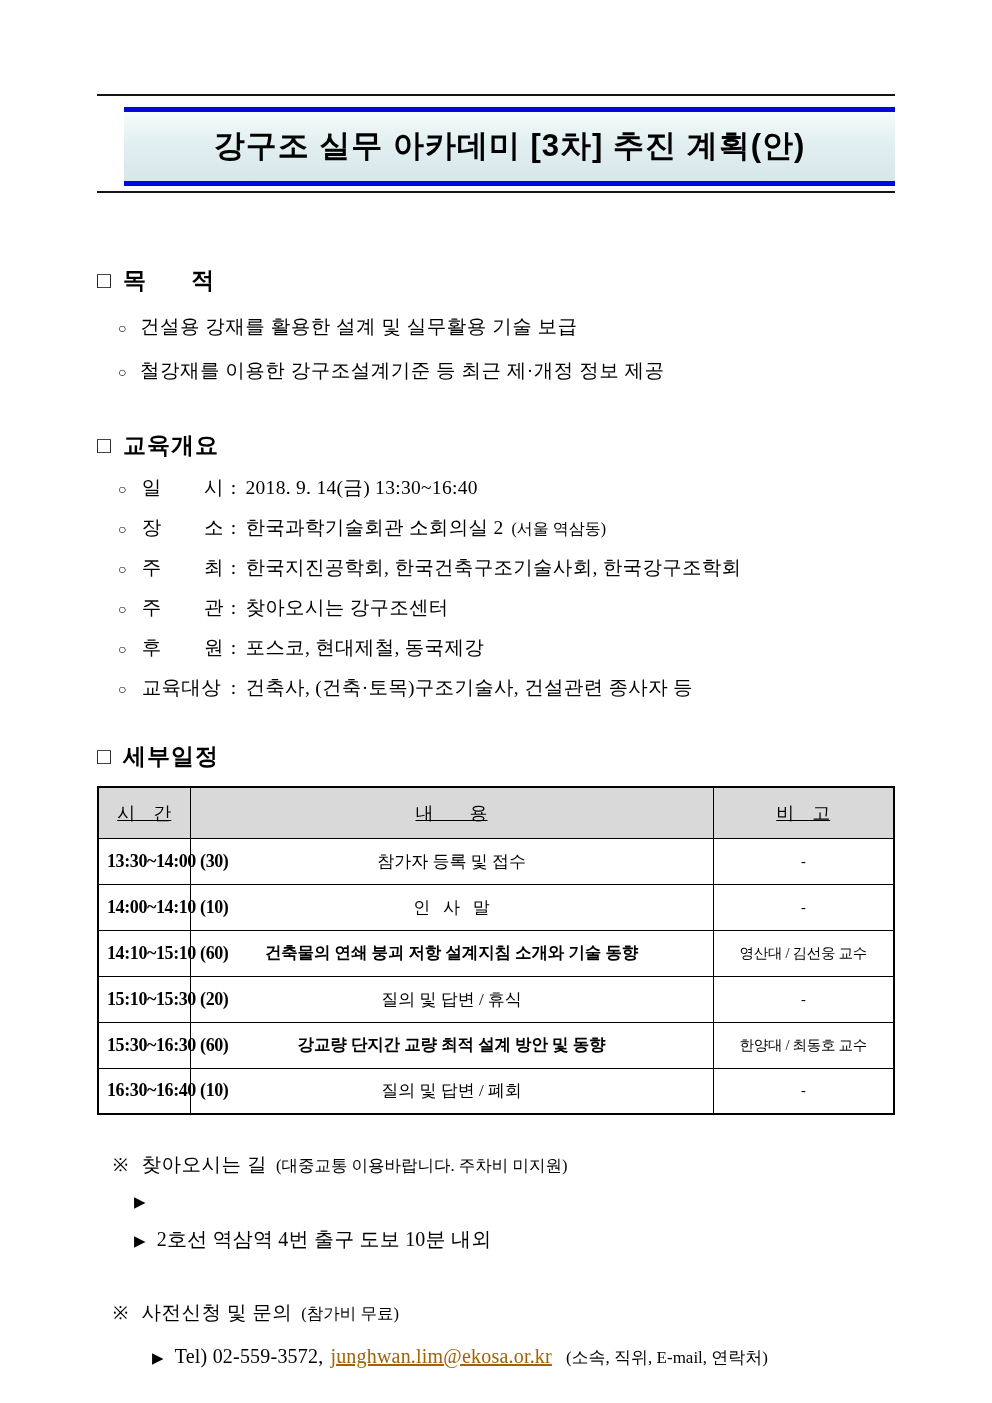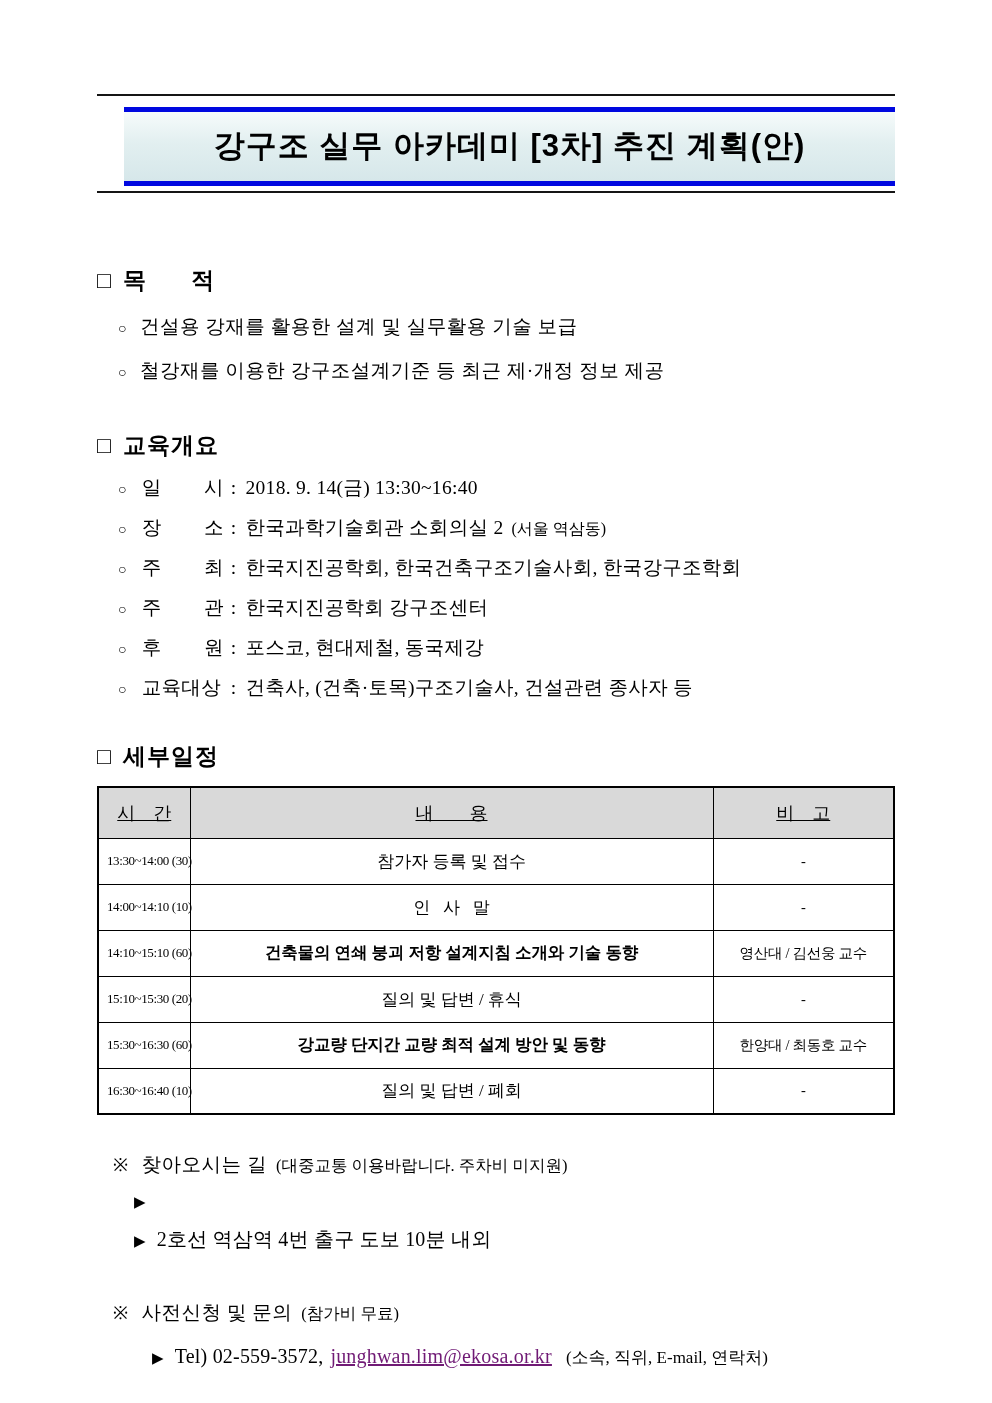--- a/index.html
+++ b/index.html
@@ -98,21 +98,21 @@
     background: #d9d9d9;
     font-weight: normal;
     font-size: 18px;
     height: 51px;
     white-space: pre;
     text-decoration: underline;
   }
   .schedule-table td { height: 46px; }
   .col-time { width: 92px; }
   .col-remark { width: 181px; }
-  td.cell-time { font-size: 13px; letter-spacing: -0.4px; padding: 0 8px; white-space: nowrap; }
+  td.cell-time { font-size: 18px; letter-spacing: -0.4px; padding: 0 8px; white-space: nowrap; font-weight: bold; }
   td.cell-content { font-size: 17px; white-space: pre-wrap; }
   td.cell-content.emph {
     font-family: "Liberation Sans", sans-serif;
     font-weight: bold;
     font-size: 16.5px;
     letter-spacing: -0.2px;
   }
   td.cell-remark { font-size: 14.5px; letter-spacing: -0.3px; padding: 0 2px; }
 
   
@@ -130,21 +130,21 @@
   .note-item {
     margin-top: 15px;
     padding-left: 37px;
     font-size: 20px;
     display: flex;
     align-items: baseline;
     letter-spacing: 0.2px;
   }
   .arrow-glyph { font-size: 15px; margin-right: 11px; flex: none; }
   .contact-line { margin-top: 19px; padding-left: 55px; }
-  .email-link { color: #701a75; text-decoration: underline; }
+  .email-link { color: #a16207; text-decoration: underline; }
   .contact-suffix { font-size: 17px; margin-left: 14px; letter-spacing: 0; }
 </style>
 </head>
 <body>
 
 <div class="page">
   <div class="content">
 
     <div class="rule rule-top"></div>
     <div class="banner">
@@ -191,21 +191,21 @@
         <span class="circle-glyph">○</span>
         <span class="ov-label">주 최</span>
         <span class="ov-colon">:</span>
         <span>한국지진공학회, 한국건축구조기술사회, 한국강구조학회</span>
         <span class="ov-note"></span>
       </div>
       <div class="ov-item">
         <span class="circle-glyph">○</span>
         <span class="ov-label">주 관</span>
         <span class="ov-colon">:</span>
-        <span>한국지진공학회 강구조센터</span>
+        <span>찾아오시는 강구조센터</span>
         <span class="ov-note"></span>
       </div>
       <div class="ov-item">
         <span class="circle-glyph">○</span>
         <span class="ov-label">후 원</span>
         <span class="ov-colon">:</span>
         <span>포스코, 현대제철, 동국제강</span>
         <span class="ov-note"></span>
       </div>
       <div class="ov-item">

